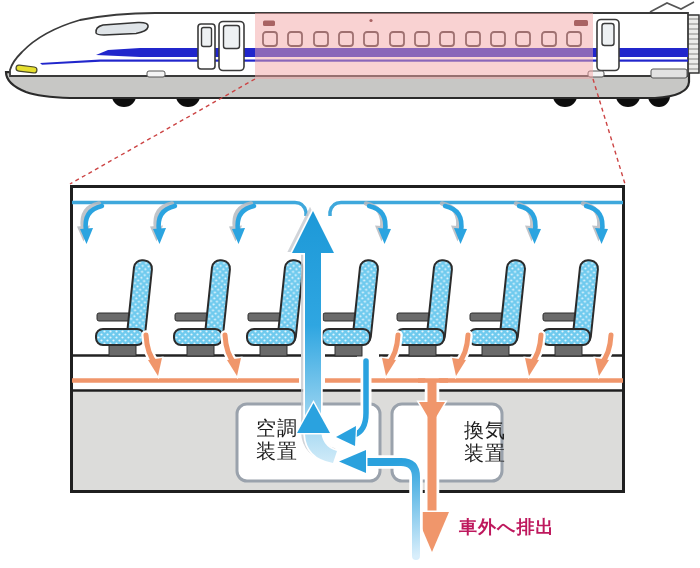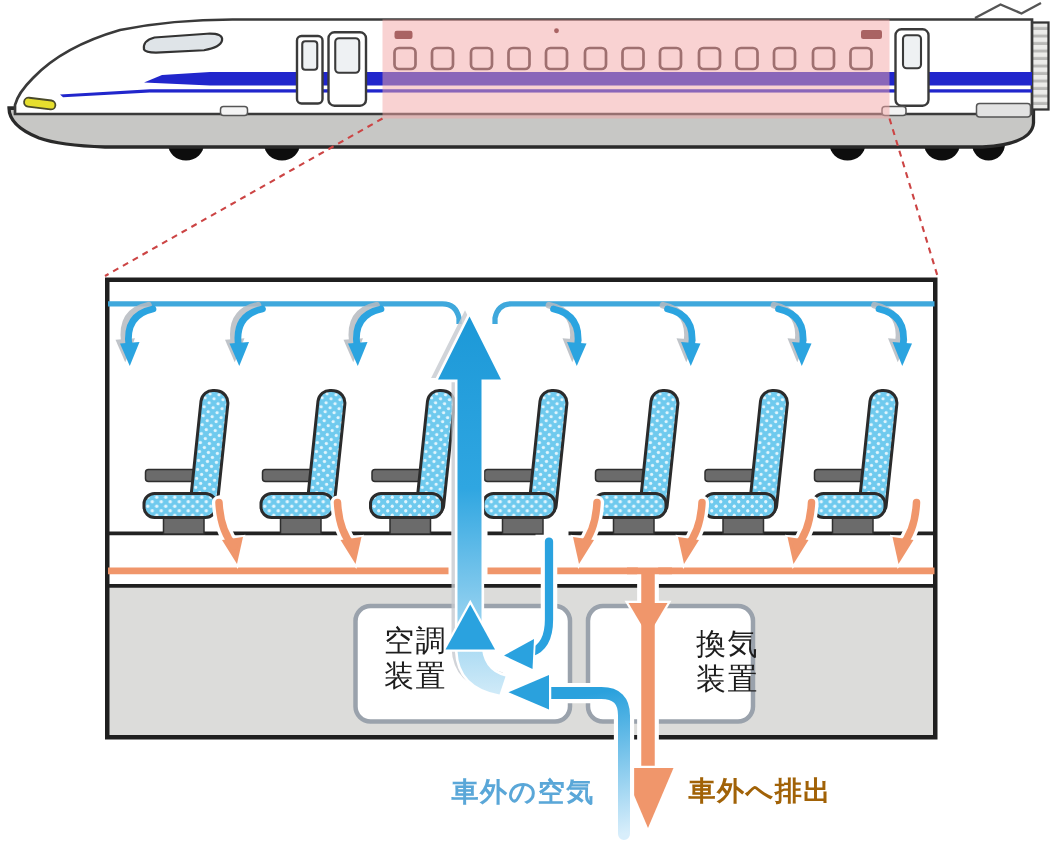--- a/index.html
+++ b/index.html
@@ -3,21 +3,21 @@
 <meta charset="utf-8">
 <style>
   html,body{margin:0;padding:0;background:#fff;}
   .canvas{position:relative;width:700px;height:568px;background:#fff;overflow:hidden;
           font-family:"Liberation Sans","DejaVu Sans",sans-serif;}
   .canvas svg{position:absolute;left:0;top:0;}
   .lbl{position:absolute;white-space:pre-line;}
   .unit-lbl{font-size:20px;line-height:23px;color:#1d1d1d;letter-spacing:1px;}
   .flow-lbl{font-size:18px;font-weight:bold;letter-spacing:1px;}
   .lbl-blue{color:#5aa7d8;}
-  .lbl-orange{color:#a16207;}
+  .lbl-orange{color:#be185d;}
 </style>
 </head>
 <body>
 
 <div class="canvas">
 <svg width="700" height="568" viewBox="0 0 700 568">
   <defs>
     <pattern id="seatFill" width="6" height="6" patternUnits="userSpaceOnUse">
       <rect width="6" height="6" fill="#6fcaee"></rect>
       <circle cx="1.5" cy="1.5" r="1.1" fill="#e2f5fd"></circle>
@@ -214,15 +214,14 @@
       <path d="M416,556 L416,477 Q416,462 401,462 L364,462" stroke="url(#gIntake)" stroke-width="8" fill="none" stroke-linecap="round"></path>
       <polygon points="366,450 366,473 339,461.5" fill="#2aa1dd" stroke="#fff" stroke-width="3" paint-order="stroke"></polygon>
     </g>
   </g>
 </svg>
 
 <div class="lbl unit-lbl" style="left:243px;top:417px;margin-left:13px;">空調
 装置</div>
 <div class="lbl unit-lbl" style="left:464px;top:419px;">換気
 装置</div>
-<div class="lbl flow-lbl lbl-blue" style="left:301px;top:516px;">車外の空気</div>
 <div class="lbl flow-lbl lbl-orange" style="left:459px;top:515px;">車外へ排出</div>
 </div>
 
 </body></html>

